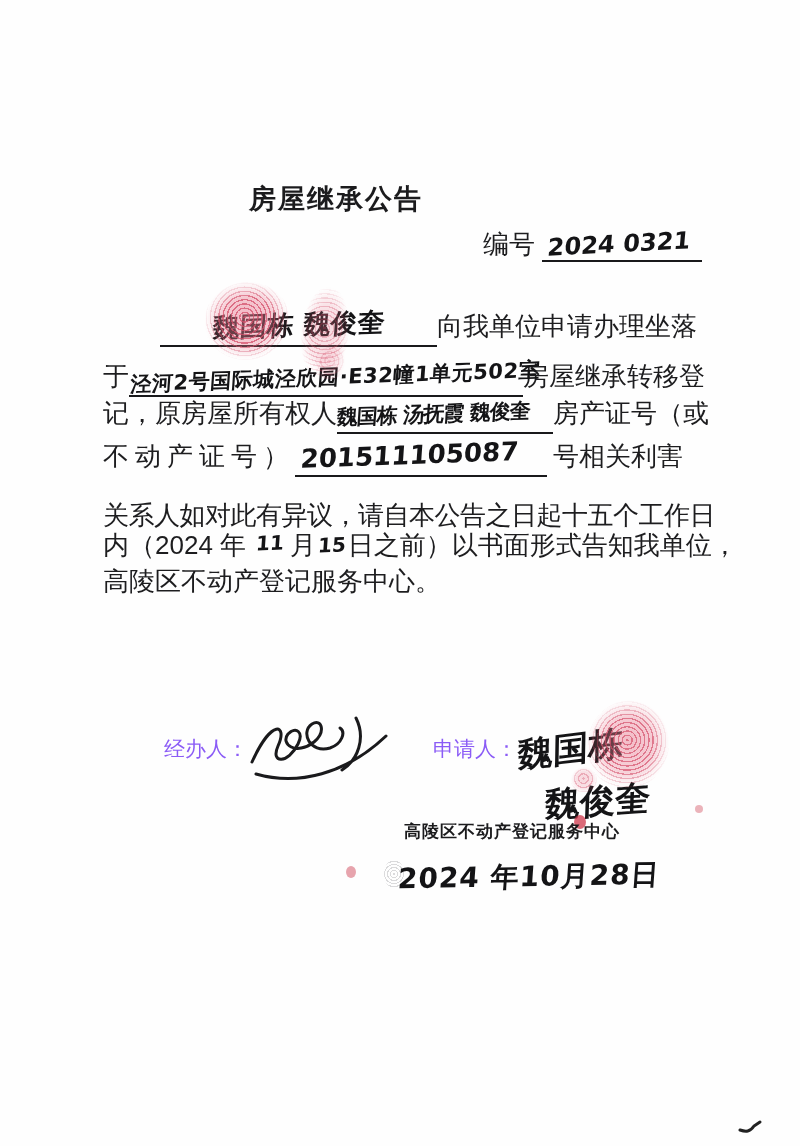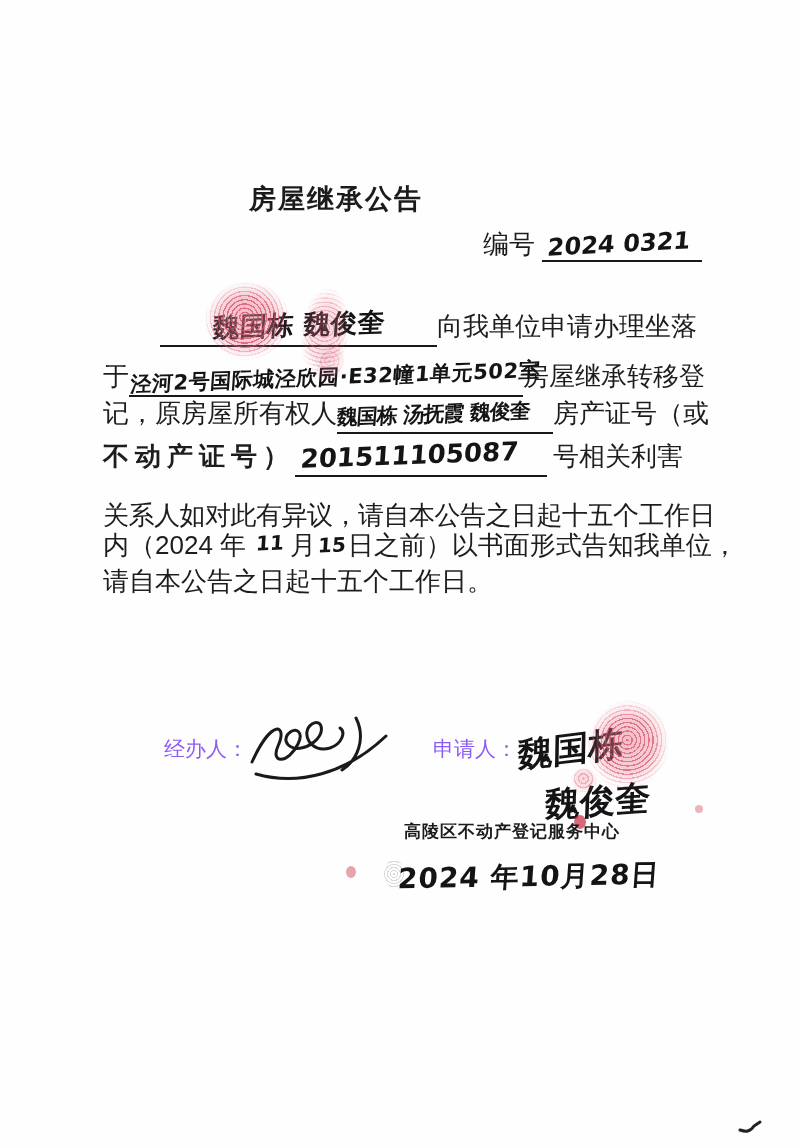--- a/index.html
+++ b/index.html
@@ -76,30 +76,30 @@
 
   <div class="bl" style="top:355px;">
     <span>于</span><span class="u" style="width:394px;padding-left:2px;"><span class="hand" style="font-size:21px;letter-spacing:0.5px;">泾河2号国际城泾欣园·E32幢1单元502室</span></span><span style="">房屋继承转移登</span>
   </div>
 
   <div class="bl" style="top:392px;">
     <span>记，原房屋所有权人</span><span class="u" style="width:216px;"><span class="hand" style="font-size:21px;letter-spacing:-1px;">魏国栋 汤抚霞 魏俊奎</span></span><span>房产证号（或</span>
   </div>
 
   <div class="bl" style="top:435px;">
-    <span style="letter-spacing:6px;font-weight:bold;">不动产证号）</span><span class="u" style="width:252px;padding-left:6px;"><span class="hand" style="font-size:26px;">201511105087</span></span><span style="margin-left:6px;">号相关利害</span>
+    <span style="letter-spacing:6px;">不动产证号）</span><span class="u" style="width:252px;padding-left:6px;"><span class="hand" style="font-size:26px;">201511105087</span></span><span style="margin-left:6px;">号相关利害</span>
   </div>
 
   <div class="bl" style="top:494px;letter-spacing:-0.5px;">关系人如对此有异议，请自本公告之日起十五个工作日</div>
 
   <div class="bl" style="top:522px;">
     <span>内（2024 年</span><span class="hand" style="font-size:20px;margin:0 6px 0 10px;vertical-align:4px;">11</span><span>月</span><span class="hand" style="font-size:20px;margin:0 2px;vertical-align:2px;">15</span><span>日之前）以书面形式告知我单位，</span>
   </div>
 
-  <div class="bl" style="top:560px;">请自本公告之日起十五个工作日。</div>
+  <div class="bl" style="top:560px;">高陵区不动产登记服务中心。</div>
 
   <div class="fp" style="left:202px;top:280px;width:90px;height:82px;opacity:.95;transform:rotate(-8deg);"></div>
   <div class="fp" style="left:300px;top:284px;width:50px;height:98px;opacity:.5;transform:rotate(6deg);"></div>
   <div class="fp" style="left:314px;top:342px;width:32px;height:42px;opacity:.3;transform:rotate(10deg);"></div>
 
   <div class="footer-label" style="left:164px;top:735px;">经办人：</div>
   <svg class="sig-svg" style="left:238px;top:698px;" width="160" height="88" viewBox="0 0 160 88">
     <path d="M14 64 C34 20, 50 26, 40 48 C32 66, 50 66, 60 46 C66 34, 58 28, 50 36 C42 46, 58 58, 76 44 C88 34, 84 20, 74 26 C62 34, 72 56, 92 50 C104 46, 108 34, 102 30" stroke="#1a1a1c" stroke-width="3" fill="none" stroke-linecap="round"></path>
     <path d="M18 76 C60 88, 108 76, 148 38 M118 20 C128 40, 120 62, 104 72" stroke="#1a1a1c" stroke-width="3" fill="none" stroke-linecap="round"></path>
   </svg>

